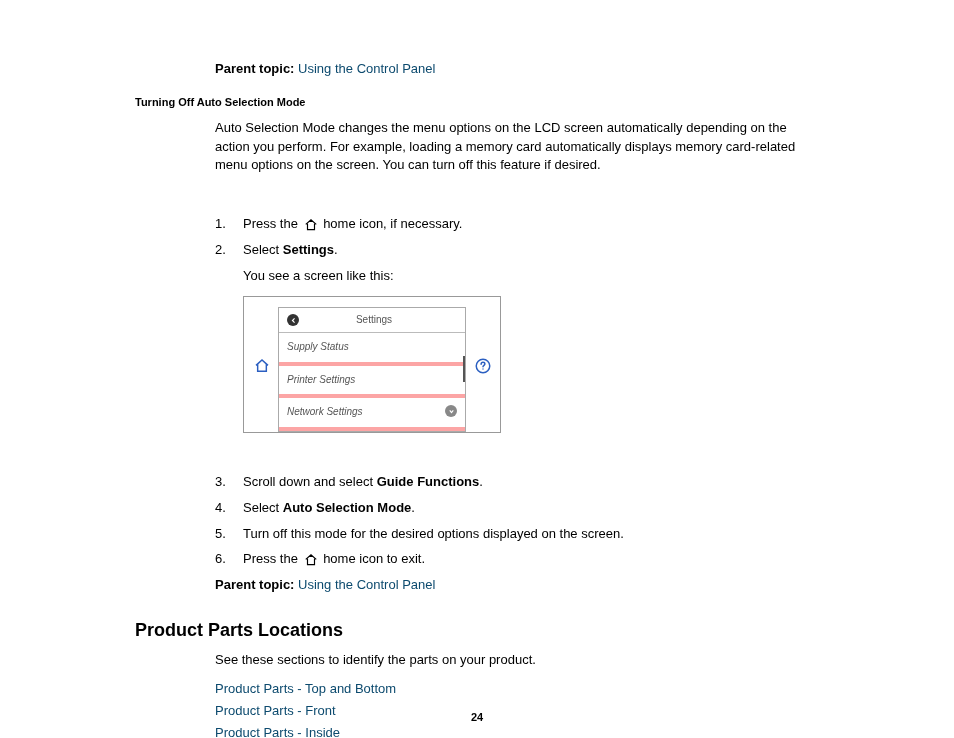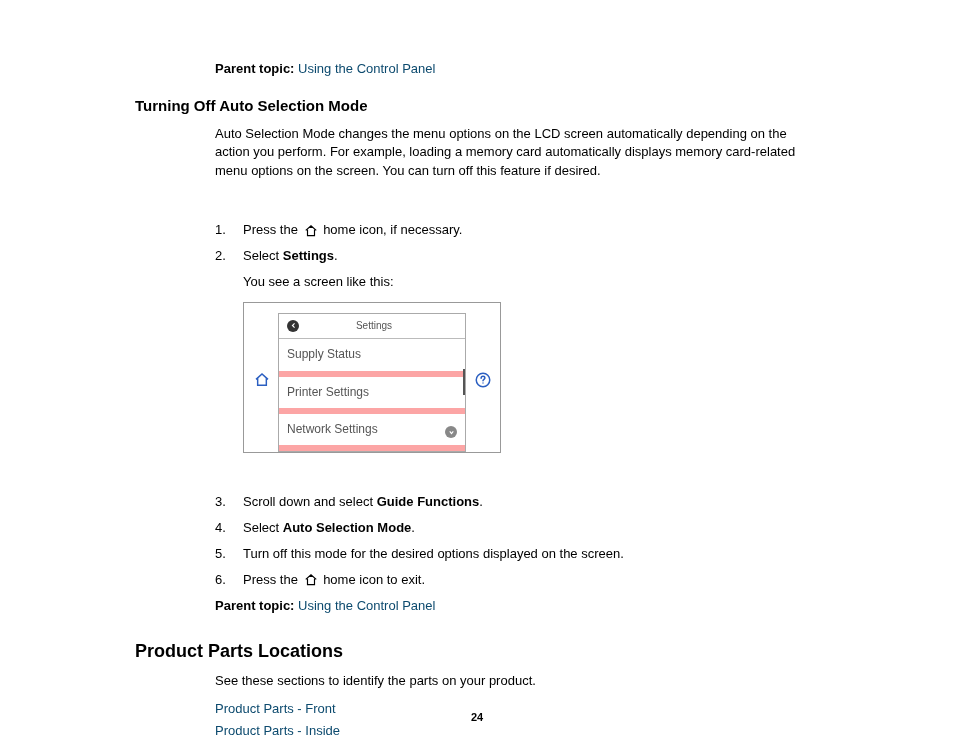--- a/index.html
+++ b/index.html
@@ -24,21 +24,21 @@
     }
     .parent-topic-label {
       font-weight: bold;
       text-align: center;
     }
     .link {
       color: #0c4a6e;
       cursor: pointer;
     }
     h2.section-heading {
-      font-size: 15px;
+      font-size: 11px;
       font-weight: bold;
       margin-bottom: 8px;
       margin-top: 2px;
     }
     h2.big-heading {
       font-size: 18px;
       font-weight: bold;
       margin-top: 22px;
       margin-bottom: 8px;
     }
@@ -124,31 +124,32 @@
       font-size: 9px;
       margin-right: 6px;
       flex: none;
     }
     .screen-header-title {
       flex: 1;
       text-align: center;
       margin-right: 14px;
     }
     .screen-row {
-      font-size: 12px;
+      font-size: 10px;
       color: #555;
       padding: 7px 8px;
-      border-bottom: 6px solid #fca5a5;
+      border-bottom: 4px solid #fca5a5;
+      font-style: italic;
     }
     .screen-row:last-child {
       border-bottom: none;
     }
     .screen-row.last {
       display: flex;
-      align-items: flex-end;
+      align-items: flex-start;
       justify-content: space-between;
     }
     .down-circle {
       width: 12px;
       height: 12px;
       border-radius: 50%;
       background: #888;
       display: flex;
       align-items: center;
       justify-content: center;
@@ -269,18 +270,19 @@
 
 <div class="body-text" style="margin-top:6px;">
   <span class="parent-topic-label">Parent topic:</span>
   <span class="link">Using the Control Panel</span>
 </div>
 
 <h2 class="big-heading">Product Parts Locations</h2>
 <p class="body-text">See these sections to identify the parts on your product.</p>
 
 <div class="link-list">
+  <span class="link">Product Parts - Top and Bottom</span>
   <span class="link">Product Parts - Front</span>
   <span class="link">Product Parts - Inside</span>
   <span class="link">Product Parts - Back</span>
 </div>
 
 <div class="page-number">24</div>
 
 </body></html>

